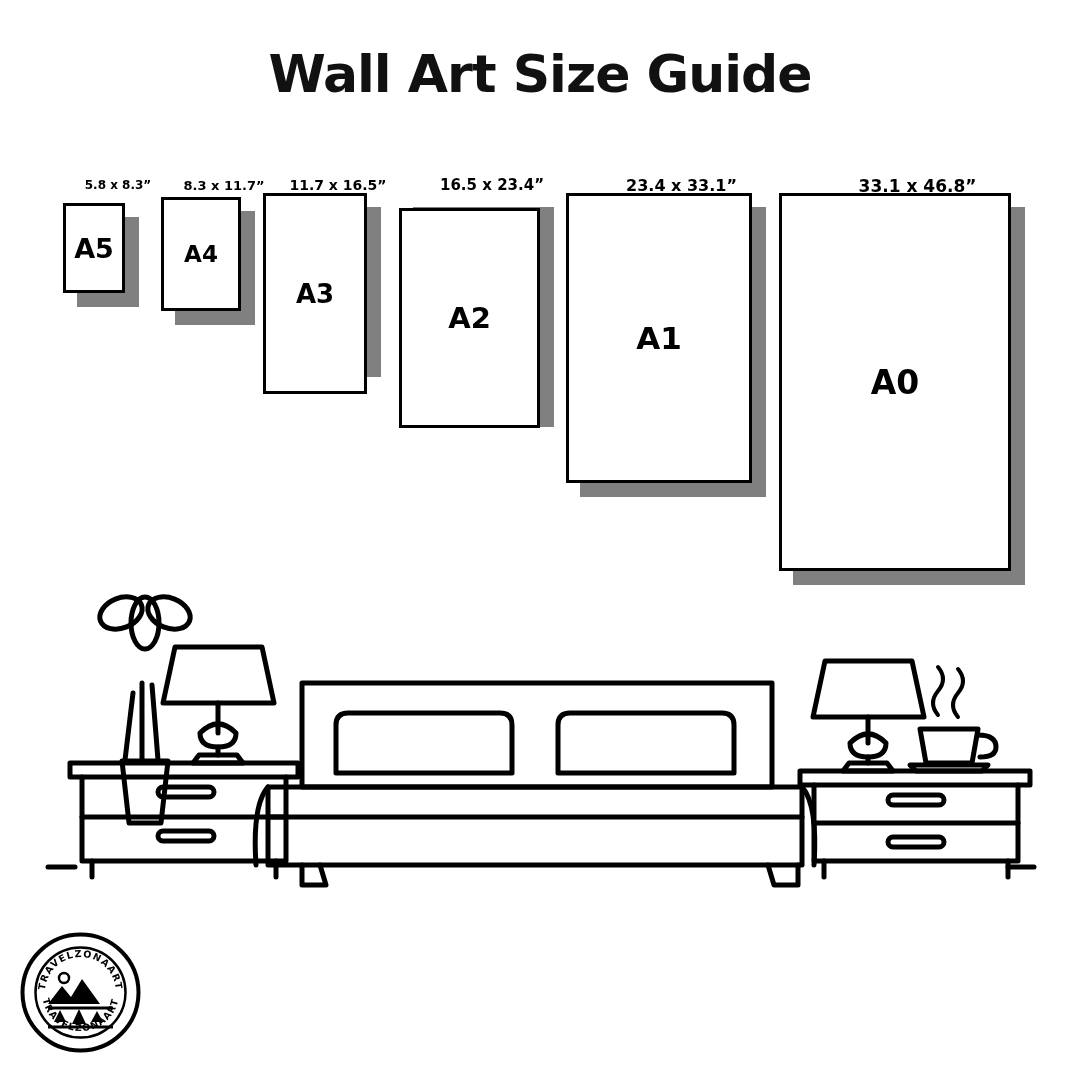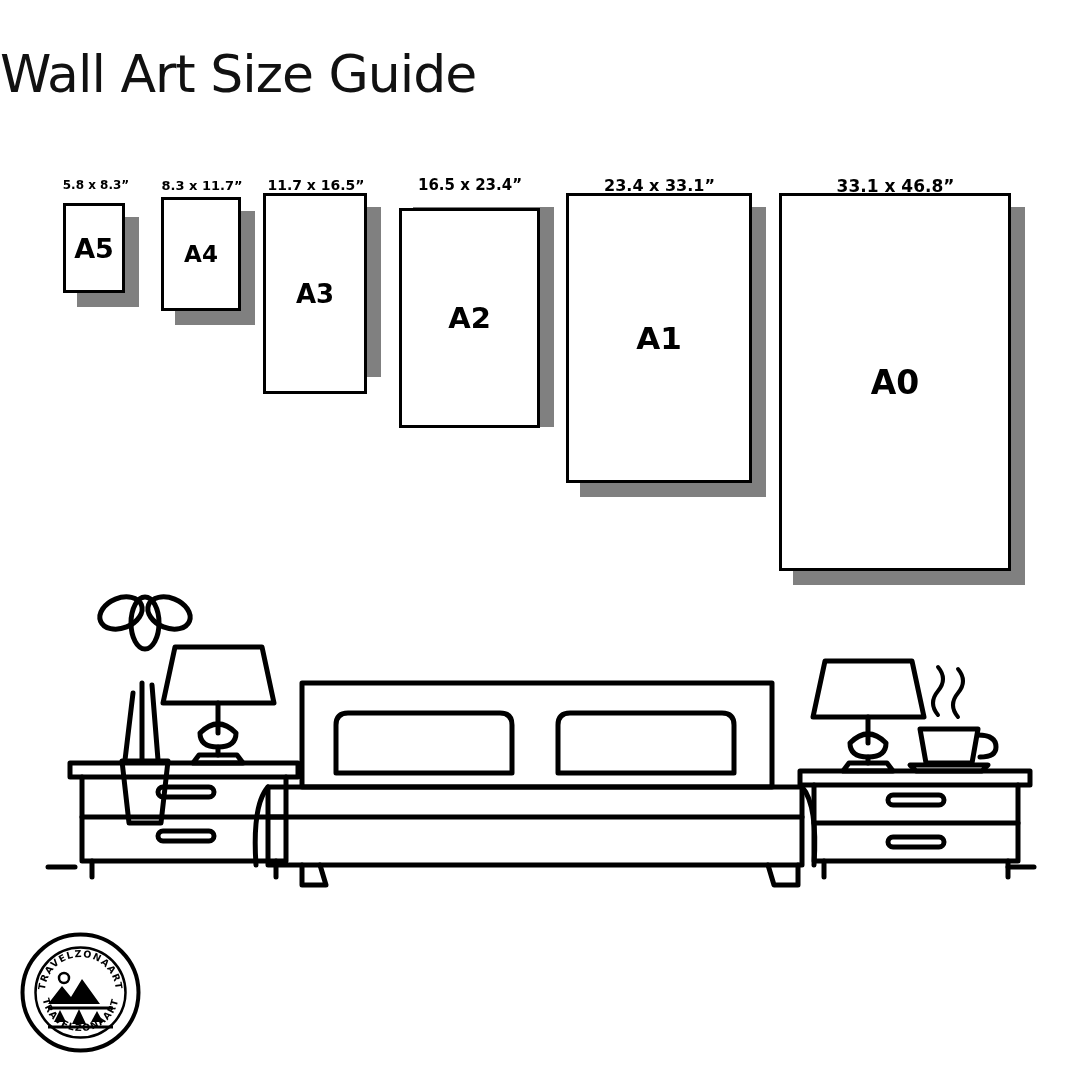--- a/index.html
+++ b/index.html
@@ -22,23 +22,23 @@
     height: 1080px;
     background: #ffffff;
   }
 
   
   #title {
     position: absolute;
     left: 0;
     top: 44px;
     width: 1080px;
-    text-align: left;
+    text-align: center;
     font-size: 52px;
-    font-weight: 400;
+    font-weight: 700;
     letter-spacing: -1px;
     color: #111111;
     font-family: "DejaVu Sans", sans-serif;
   }
 
   
   #frames {
     position: absolute;
     left: 0;
     top: 0;
@@ -66,20 +66,21 @@
     color: #000000;
     font-family: "DejaVu Sans", sans-serif;
   }
   .frame-dim {
     position: absolute;
     white-space: nowrap;
     font-weight: 700;
     color: #000000;
     font-family: "DejaVu Sans", sans-serif;
     text-align: center;
+    margin-left: 22px;
   }
 
   
   #bedroom {
     position: absolute;
     left: 30px;
     top: 565px;
     width: 1020px;
     height: 340px;
   }

